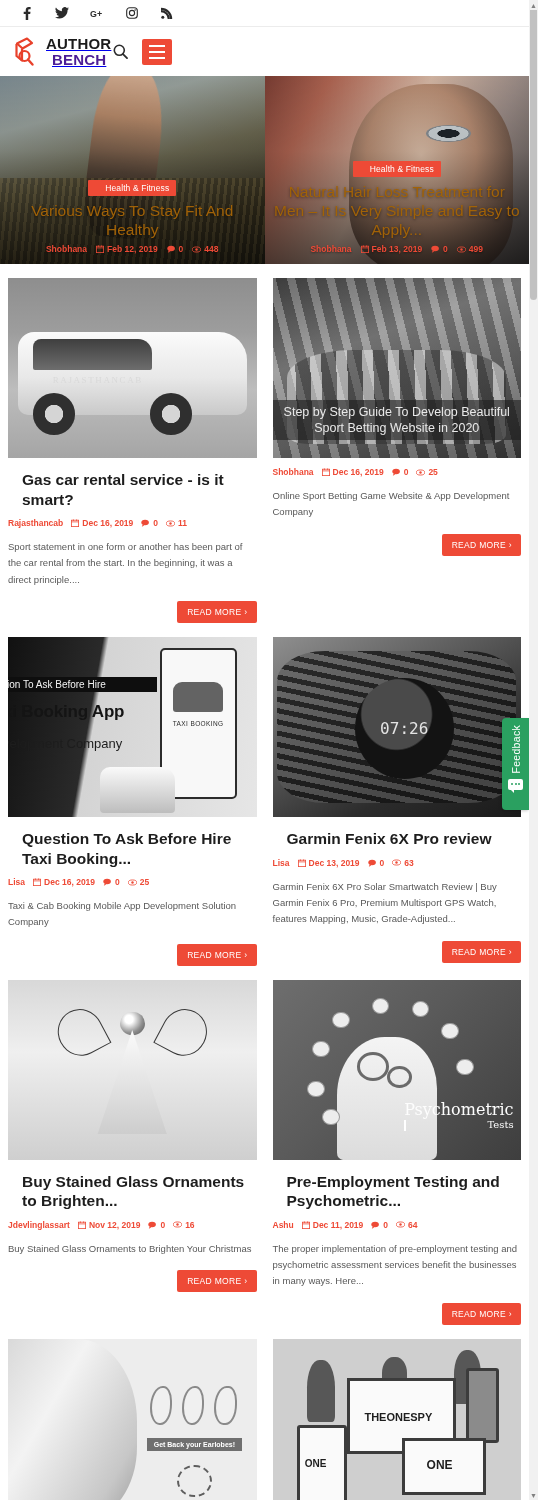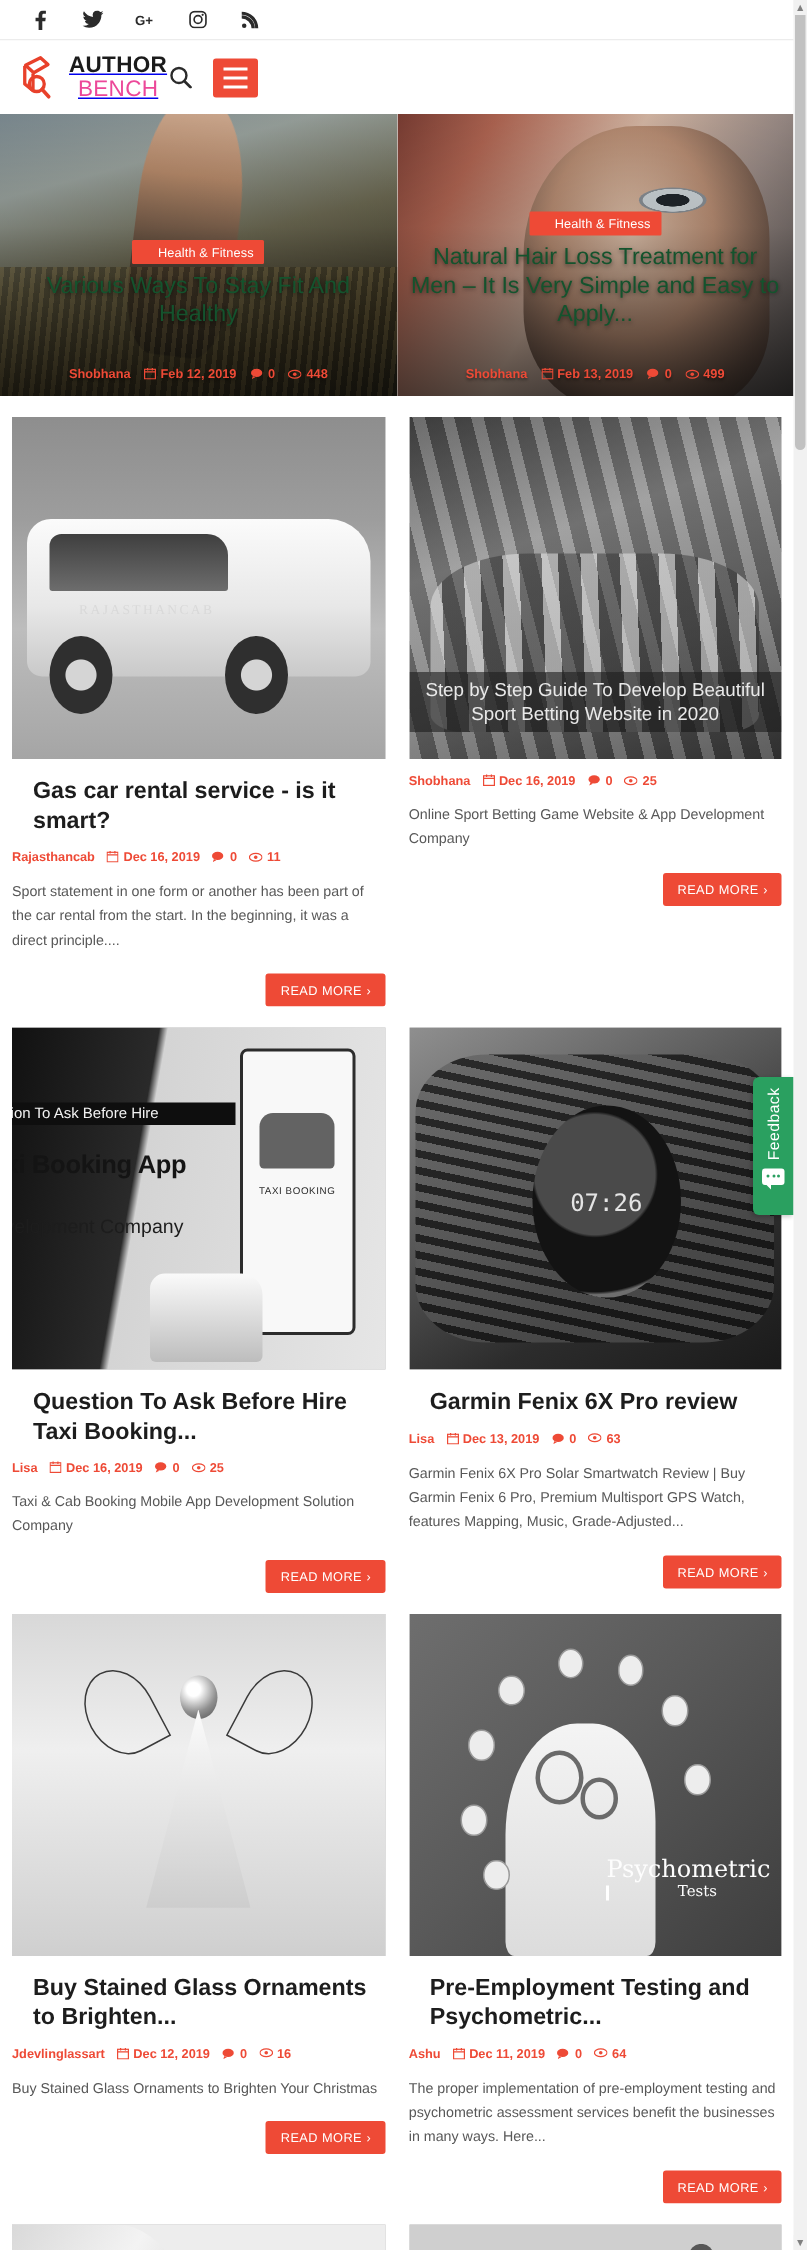--- a/index.html
+++ b/index.html
@@ -57,22 +57,22 @@
     background: #fff;
   }
   .logo { display: flex; align-items: center; gap: 2px; }
   .logo-mark { width: 30px; height: 30px; position: relative; flex: 0 0 auto; }
   .logo-text { display: flex; flex-direction: column; line-height: 1; }
   .logo-l1 {
     font-size: 15px; font-weight: bold; letter-spacing: .2px;
     color: #1b1b1b;
   }
   .logo-l2 {
-    font-size: 15px; font-weight: normal; letter-spacing: .2px;
-    color: #ec4899; margin-top: 1px; padding-left: 6px;
+    font-size: 15px; font-weight: bold; letter-spacing: .2px;
+    color: #4c1d95; margin-top: 1px; padding-left: 6px;
   }
   .header-right { display: flex; align-items: center; gap: 13px; }
   .search-btn {
     width: 18px; height: 18px; color: #2b2b2b;
     display: flex; align-items: center; justify-content: center;
     cursor: pointer; background: none; border: 0;
   }
   .burger {
     width: 30px; height: 26px; background: #ee4a36;
     border: 0; border-radius: 2px;
@@ -95,23 +95,23 @@
   .hero-body {
     position: absolute; left: 0; right: 0; bottom: 10px;
     text-align: center; padding: 0 8px;
   }
   .cat-badge {
     display: inline-block; background: #ee4a36; color: #fff;
     font-size: 8.5px; padding: 3px 7px 3px 17px; border-radius: 1px;
     margin-bottom: 6px; letter-spacing: .1px;
   }
   .hero-title {
-    color: #14532d; font-size: 15.5px; font-weight: normal;
+    color: #a16207; font-size: 15.5px; font-weight: normal;
     line-height: 1.22; text-shadow: 0 1px 3px rgba(0,0,0,.5);
-    margin-bottom: 24px;
+    margin-bottom: 4px;
   }
   .hero-meta {
     display: flex; align-items: center; justify-content: center;
     gap: 9px; font-size: 8.5px; font-weight: bold; color: #ee4a36;
     text-shadow: 0 1px 2px rgba(0,0,0,.45);
   }
   .hero-meta .mi { display: flex; align-items: center; gap: 3px; }
 
   
   .photo-runner { background: linear-gradient(165deg,#7d8c93 0%,#9aa39e 22%,#6d6a53 48%,#3b3524 78%,#20201a 100%); }
@@ -136,21 +136,21 @@
     border-radius: 50%;
   }
 
   
   .grid {
     display: grid; grid-template-columns: 264.5px 264.5px;
     width: 529px;
   }
   .card { padding: 14px 8px 0 8px; background: #fff; }
   .thumb {
-    width: 100%; height: 228px; position: relative; overflow: hidden;
+    width: 100%; height: 180px; position: relative; overflow: hidden;
     background: #bdbdbd; cursor: pointer;
   }
   .thumb-overlay-band {
     position: absolute; left: 0; right: 0;
     background: rgba(30,30,30,.62);
     color: #e9e9e9; text-align: center;
     font-size: 12.5px; line-height: 1.28; padding: 4px 2px;
   }
   .post-title {
     font-size: 15.5px; font-weight: bold; color: #1d1d1d;
@@ -282,21 +282,21 @@
   }
   .art-psy .gear.g1 { left:34%; top:40%; width:13%; height:16%; }
   .art-psy .gear.g2 { left:46%; top:48%; width:10%; height:12%; }
   .art-psy .dot {
     position:absolute; width:7%; height:9%; border-radius:50%;
     background:#ededed; border:1px solid #9a9a9a;
   }
   .art-psy .pt {
     position:absolute; right:3%; bottom:16%;
     color:#fdfdfd; font-size:16px; font-family:"DejaVu Serif", serif;
-    line-height:1.05; text-align:center;
+    line-height:1.05; text-align:right;
   }
   .art-psy .pt small { display:block; font-size:10px; padding-left:10px; border-left:2px solid #fff; margin-top:2px;}
 
   .art-ear { background:#ededed; }
   .art-ear .face {
     position:absolute; left:0; top:0; width:52%; height:100%;
     background: linear-gradient(120deg,#d9d9d9 0%,#f3f3f3 35%,#c7c7c7 80%,#9d9d9d 100%);
     border-radius: 0 46% 40% 0;
   }
   .art-ear .ear {
@@ -677,21 +677,21 @@
         </div>
       </div>
       <h3 class="post-title">Buy Stained Glass Ornaments to Brighten...</h3>
       <div class="post-meta">
         <span class="mi">Jdevlinglassart</span>
         <span class="mi">
           <svg width="8" height="8" viewBox="0 0 10 10">
               <rect x=".5" y="1.5" width="9" height="8" fill="none" stroke="currentColor"></rect>
               <path d="M.5 3.6h9M3 .5v2M7 .5v2" stroke="currentColor"></path>
             </svg>
-          <span>Dec 12, 2019</span>
+          <span>Nov 12, 2019</span>
         </span>
         <span class="mi">
           <svg width="9" height="8" viewBox="0 0 11 9">
               <ellipse cx="5" cy="4" rx="4.6" ry="3.4" fill="currentColor"></ellipse>
               <path d="M2 6.6 L1 9 L4 7.6Z" fill="currentColor"></path>
             </svg>
           <span>0</span>
         </span>
         <span class="mi">
           <svg width="9" height="7" viewBox="0 0 12 8">

